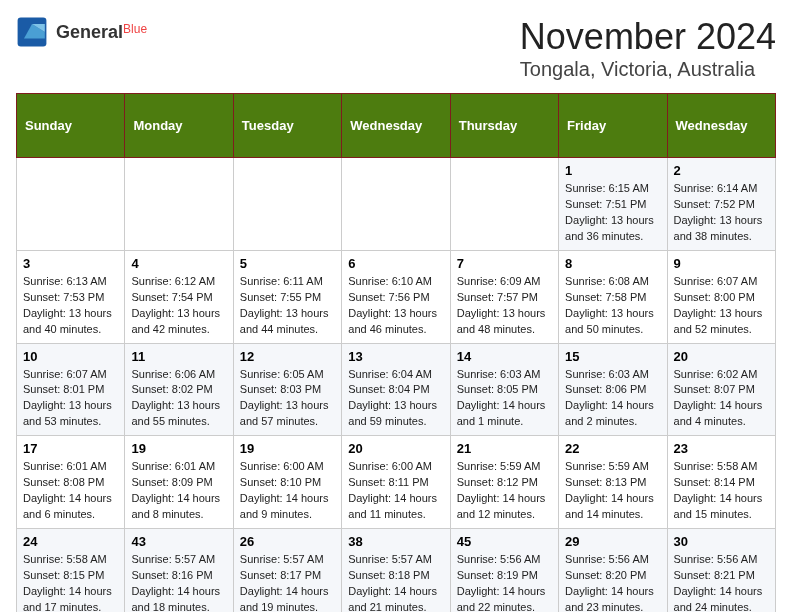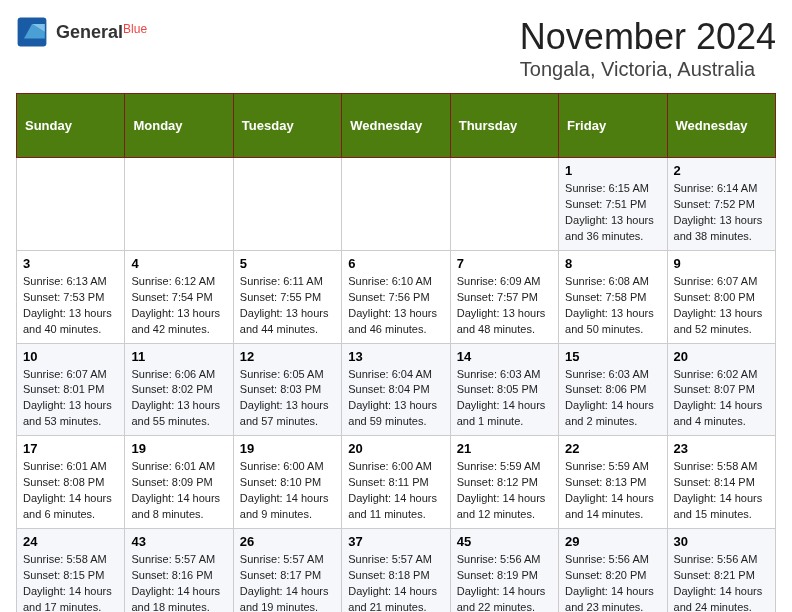--- a/index.html
+++ b/index.html
@@ -229,21 +229,21 @@
         </td>
         <td>
           <span class="day-num">43</span>
           <div class="day-info">Sunrise: 5:57 AM<br>Sunset: 8:16 PM<br>Daylight: 14 hours<br>and 18 minutes.</div>
         </td>
         <td>
           <span class="day-num">26</span>
           <div class="day-info">Sunrise: 5:57 AM<br>Sunset: 8:17 PM<br>Daylight: 14 hours<br>and 19 minutes.</div>
         </td>
         <td>
-          <span class="day-num">37</span>
+          <span class="day-num">38</span>
           <div class="day-info">Sunrise: 5:57 AM<br>Sunset: 8:18 PM<br>Daylight: 14 hours<br>and 21 minutes.</div>
         </td>
         <td>
           <span class="day-num">45</span>
           <div class="day-info">Sunrise: 5:56 AM<br>Sunset: 8:19 PM<br>Daylight: 14 hours<br>and 22 minutes.</div>
         </td>
         <td>
           <span class="day-num">29</span>
           <div class="day-info">Sunrise: 5:56 AM<br>Sunset: 8:20 PM<br>Daylight: 14 hours<br>and 23 minutes.</div>
         </td>

